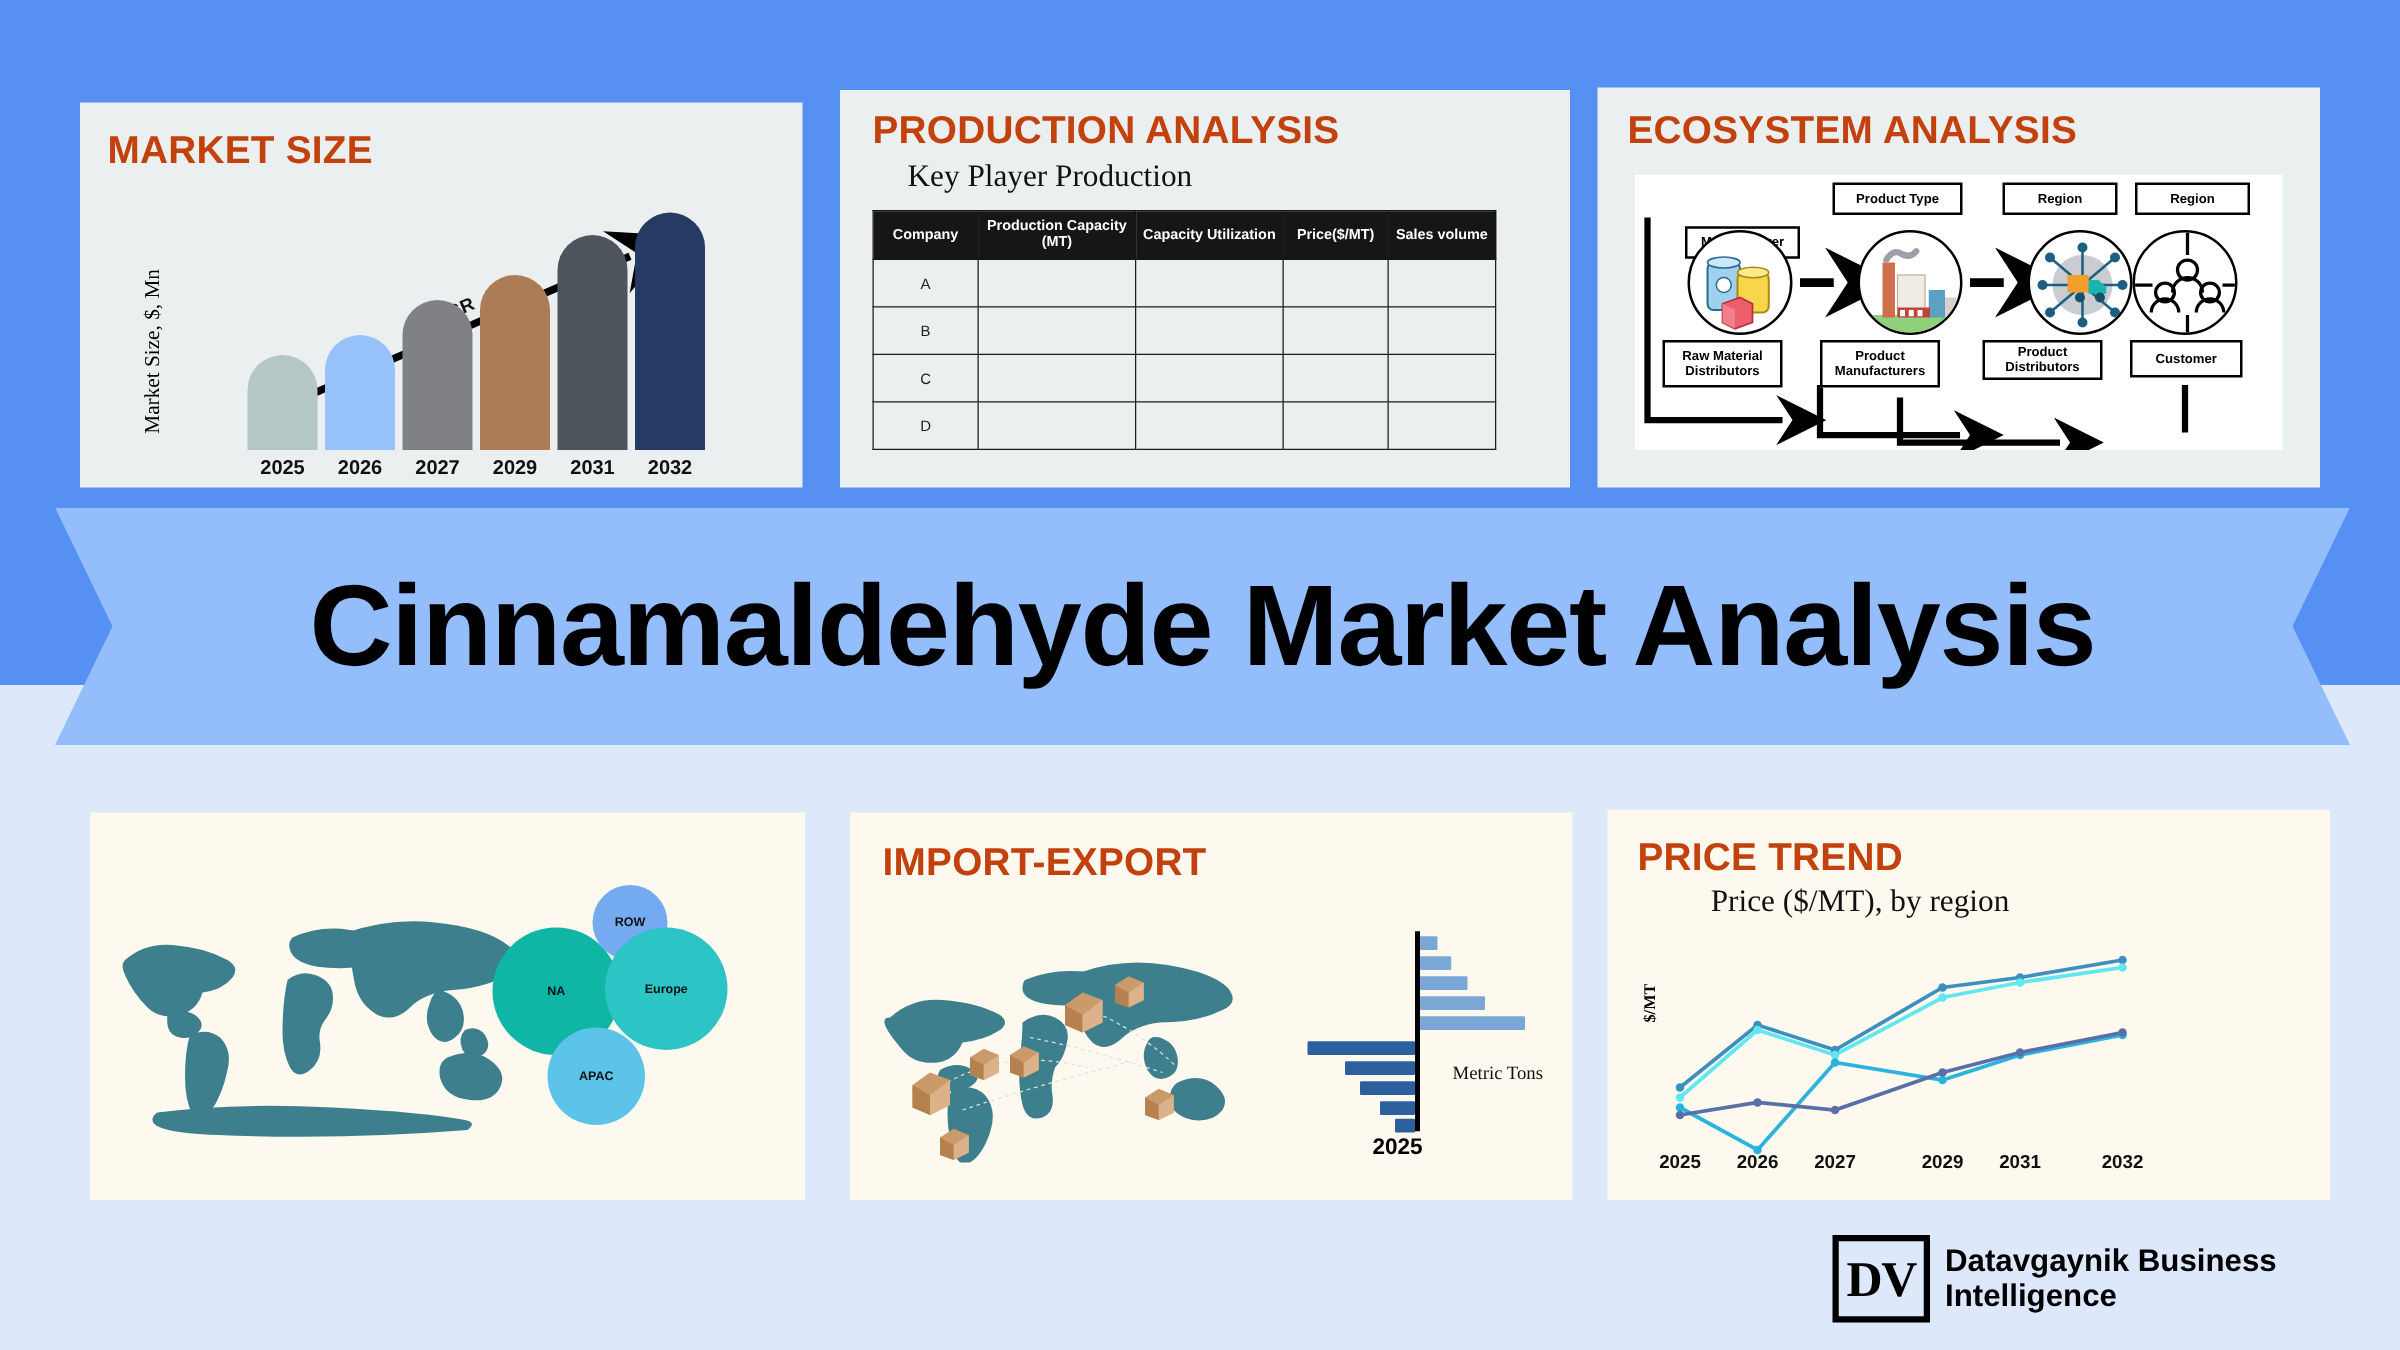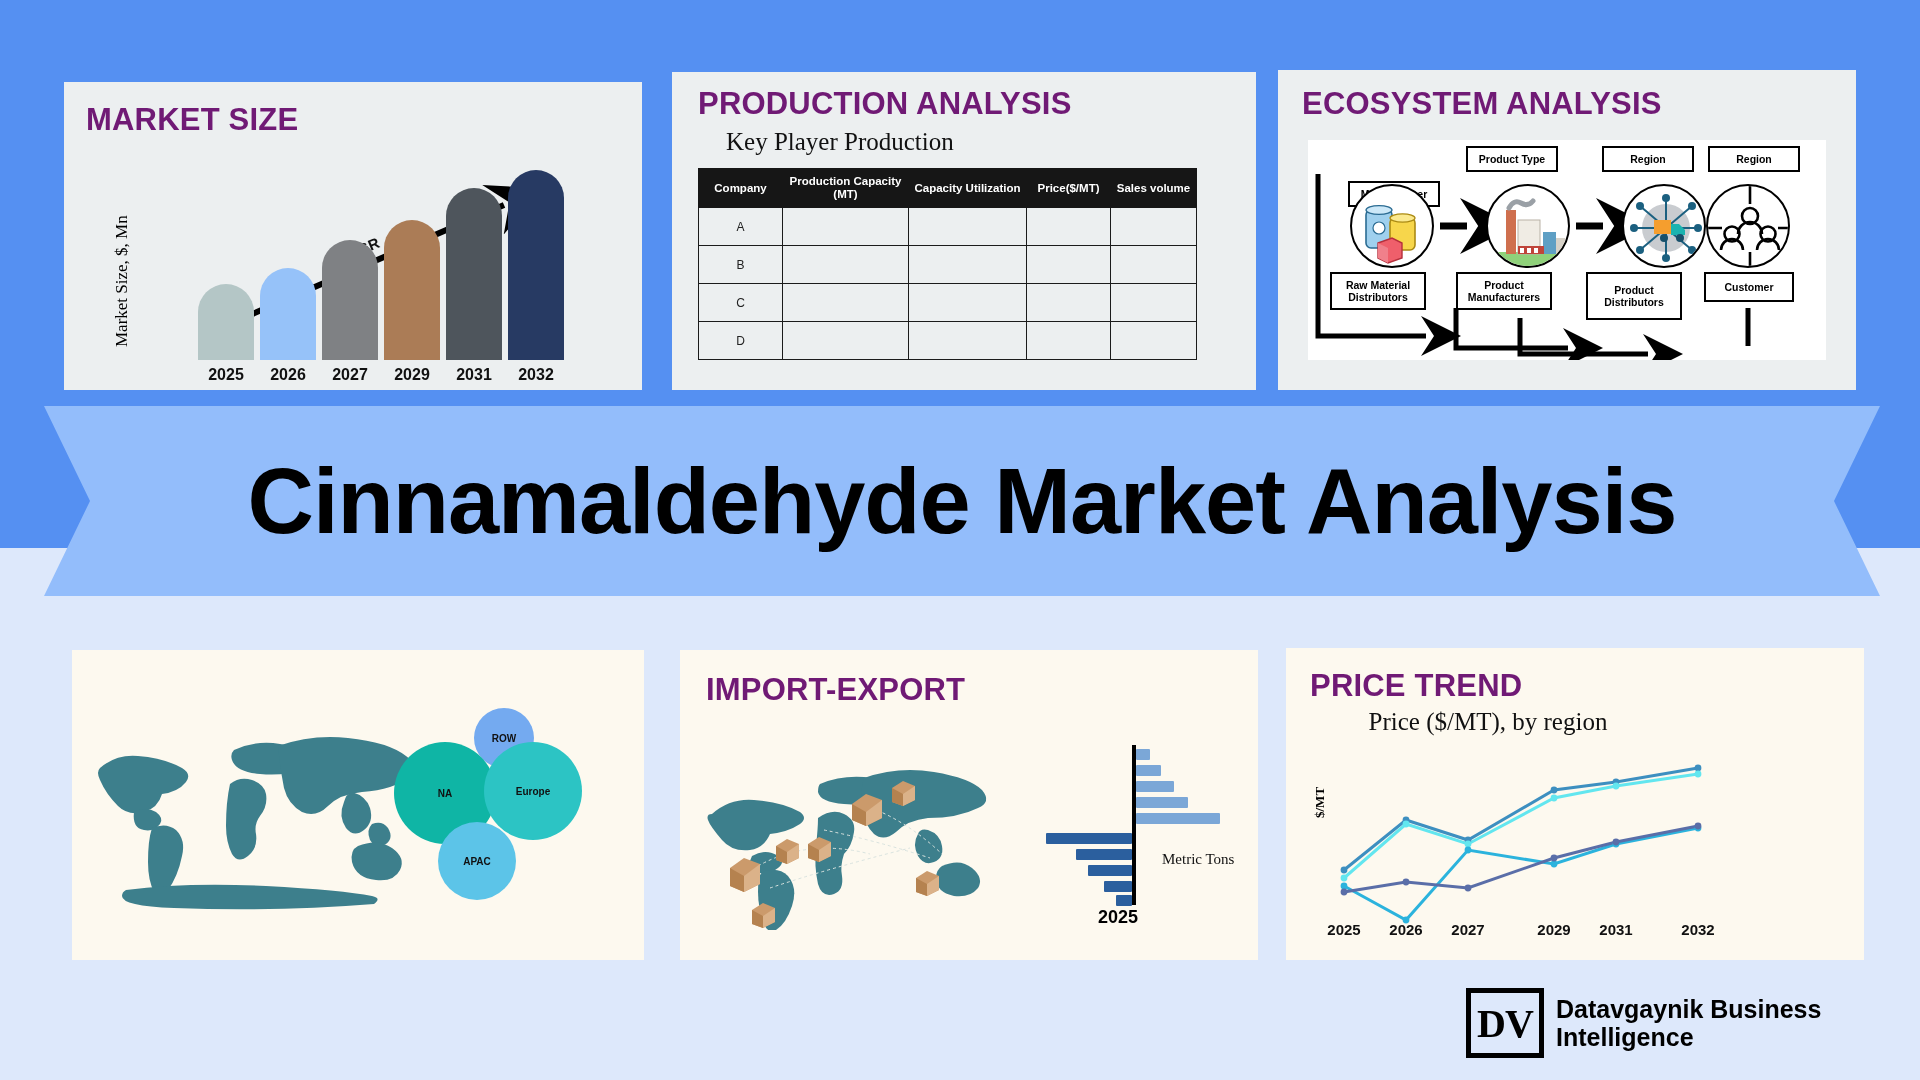--- a/index.html
+++ b/index.html
@@ -21,21 +21,21 @@
   
   .card {
     position:absolute;
     background:#eceff0;
     overflow:hidden;
   }
   .card.cream { background:#fdf9ef; }
   .card-title {
     font-weight:bold;
     letter-spacing:.2px;
-    color:#701a75;
+    color:#c2410c;
     font-size:31px;
     text-align:center;
   }
   .card-sub {
     font-family:"Liberation Serif", serif;
     font-size:25px;
     color:#111;
   }
   
   #card-market { left:64px; top:82px; width:578px; height:308px; }
@@ -251,21 +251,21 @@
       <line x1="132" y1="86" x2="159" y2="86" stroke="#000" stroke-width="7" marker-end="url(#ea)"></line>
       <line x1="268" y1="86" x2="295" y2="86" stroke="#000" stroke-width="7" marker-end="url(#ea)"></line>
       <line x1="404" y1="86" x2="431" y2="86" stroke="#000" stroke-width="7" marker-end="url(#ea)"></line>
       <path d="M10,34 L10,196 L118,196" stroke="#000" stroke-width="5" fill="none" marker-end="url(#ea)"></path>
       <path d="M148,168 L148,208 L260,208" stroke="#000" stroke-width="5" fill="none" marker-end="url(#ea)"></path>
       <path d="M212,178 L212,214 L340,214" stroke="#000" stroke-width="5" fill="none" marker-end="url(#ea)"></path>
       <path d="M440,168 L440,206" stroke="#000" stroke-width="5" fill="none"></path>
     </svg>
 
     <div class="eco-box" style="left:40px;  top:6px;  width:92px; height:26px;margin-top:35px;">Manufacturer</div>
-    <div class="eco-box" style="left:158px; top:6px;  width:92px; height:26px;text-align:center;">Product Type</div>
+    <div class="eco-box" style="left:158px; top:6px;  width:104px; height:26px;text-align:center;">Product Type</div>
     <div class="eco-box" style="left:294px; top:6px;  width:92px; height:26px;">Region</div>
     <div class="eco-box" style="left:400px; top:6px;  width:92px; height:26px;">Region</div>
 
     <div class="eco-circle" style="left:42px; top:44px; width:84px; height:84px;">
       <svg viewBox="0 0 84 84" width="84" height="84">
         <rect x="14" y="24" width="26" height="38" rx="5" fill="#9fd0ee" stroke="#2a6b92" stroke-width="1.6"></rect>
         <ellipse cx="27" cy="24" rx="13" ry="4.4" fill="#cce8f8" stroke="#2a6b92" stroke-width="1.3"></ellipse>
         <circle cx="27" cy="42" r="6" fill="#fff" stroke="#2a6b92" stroke-width="1.2"></circle>
         <rect x="38" y="32" width="25" height="32" rx="5" fill="#f7d64b" stroke="#ab8a13" stroke-width="1.6"></rect>
         <ellipse cx="50.5" cy="32" rx="12.5" ry="4.2" fill="#fbe98e" stroke="#ab8a13" stroke-width="1.3"></ellipse>
@@ -328,21 +328,21 @@
           <circle cx="24" cy="48" r="7.5"></circle>
             <path d="M13 64 a11 11 0 0 1 22 0"></path>
           <circle cx="60" cy="48" r="7.5"></circle>
             <path d="M49 64 a11 11 0 0 1 22 0"></path>
         </g>
       </svg>
     </div>
 
     <div class="eco-box" style="left:22px;  top:132px; width:96px; height:38px;">Raw Material Distributors</div>
     <div class="eco-box" style="left:148px; top:132px; width:96px; height:38px;">Product Manufacturers</div>
-    <div class="eco-box" style="left:278px; top:132px; width:96px; height:48px;">Product Distributors</div>
+    <div class="eco-box" style="left:278px; top:132px; width:96px; height:32px;">Product Distributors</div>
     <div class="eco-box" style="left:396px; top:132px; width:90px; height:30px;">Customer</div>
   </div>
 </div>
 
 <div id="banner">
   <div id="banner-title">Cinnamaldehyde Market Analysis</div>
 </div>
 
 <div class="card cream" id="card-region">
   <div id="region-map">

